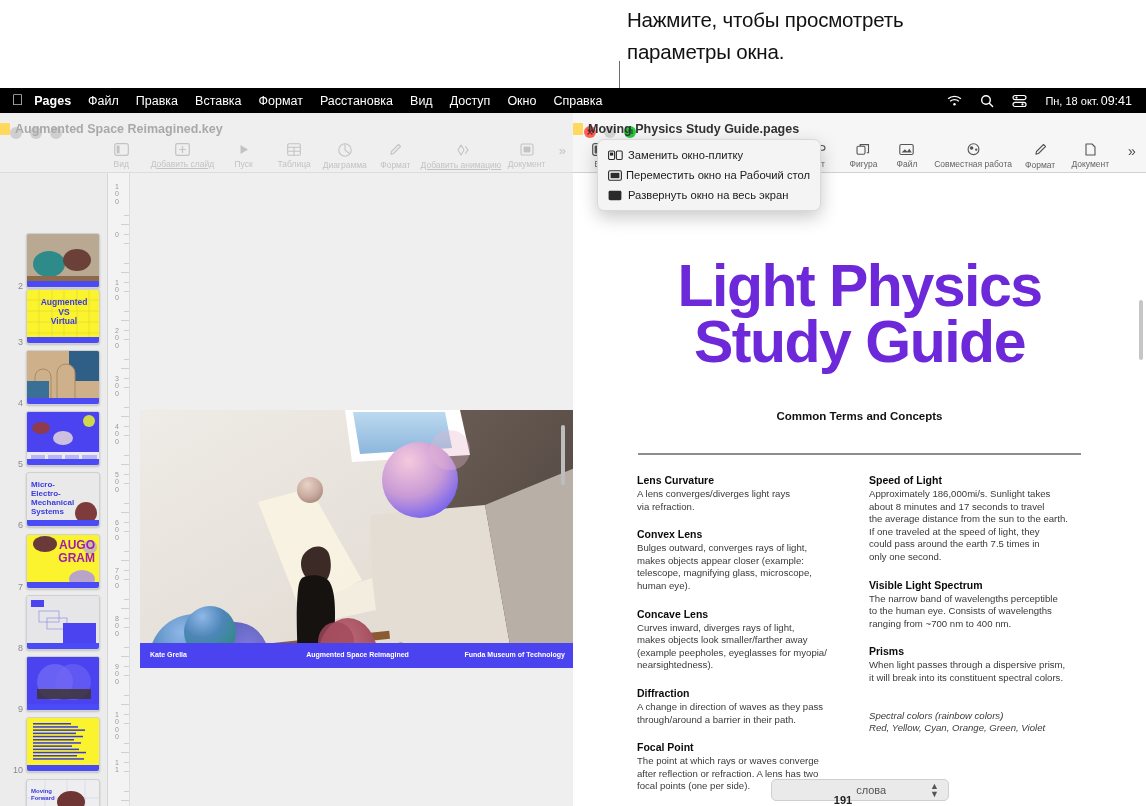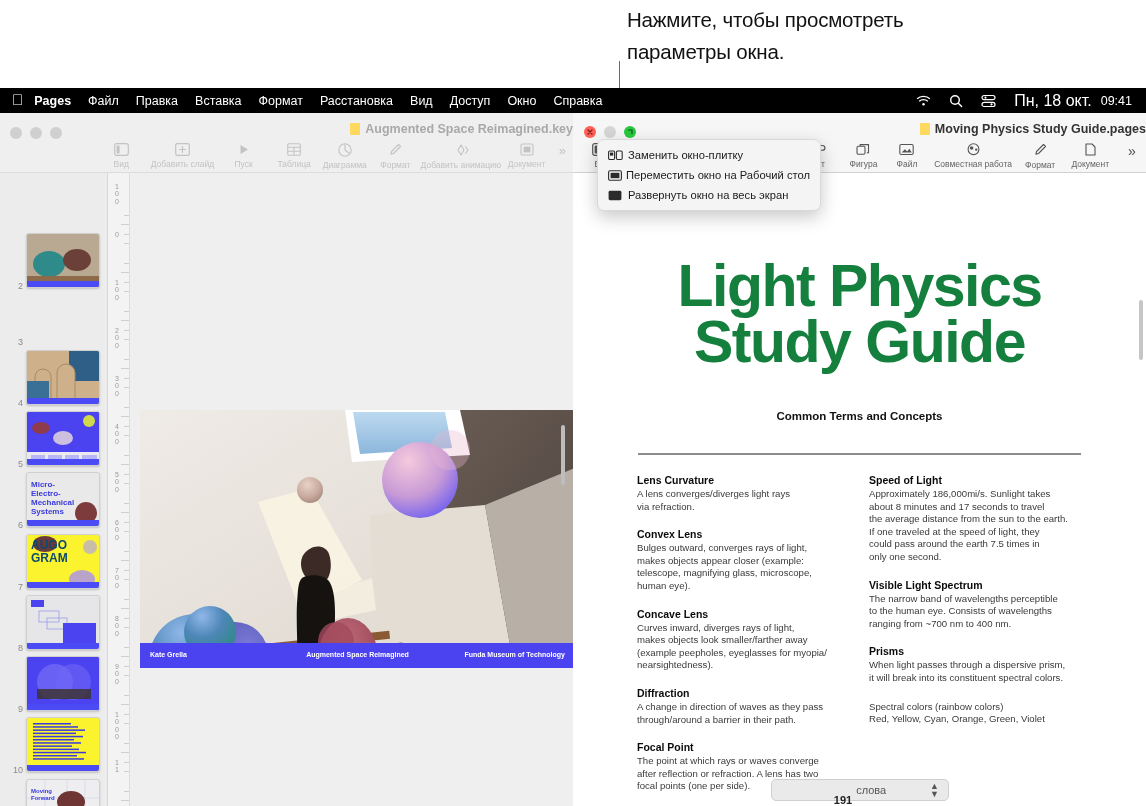--- a/index.html
+++ b/index.html
@@ -23,21 +23,21 @@
     position:absolute; left:0; top:88px; width:1146px; height:25px;
     background:#000000; color:#ffffff; display:flex; align-items:center;
     font-size:12.5px;
   }
   .menubar .apple{ margin:0 11px 0 12px; font-size:15px; line-height:1; position:relative; top:-1px;}
   .menubar .mi{ margin-right:17px; white-space:nowrap; }
   .menubar .mi.app{ font-weight:bold; }
   .menubar .spacer{ flex:1; }
   .menubar .ri{ margin-right:18px; display:flex; align-items:center; }
   .menubar .ri.time{ margin-right:14px; font-size:12.5px; }
-  .menubar .ri.date{ margin-right:9px; font-size:16px; }
+  .menubar .ri.date{ margin-right:2px; font-size:11px; }
 
   
   .win{ position:absolute; background:#ffffff; overflow:hidden; }
 
   
   #winL{ left:0; top:113px; width:573px; height:693px; }
   .titlebarL{
     position:absolute; left:0; top:0; width:573px; height:60px;
     background:#efefef; border-bottom:1px solid #dcdcdc;
   }
@@ -48,21 +48,21 @@
     font-size:12.5px; font-weight:bold; color:#a9a9a9;
   }
   .titleL .docicon{
     display:inline-block; width:10px; height:12px; background:#d9d9d9;
     border-radius:1px; vertical-align:-2px; margin-right:4px;
   }
   .toolbarL{ position:absolute; left:96px; top:30px; width:477px; height:30px; display:flex; align-items:flex-start;}
   .tbtnL{ width:62px; text-align:center; color:#c3c3c3; }
   .tbtnL .g{ font-size:13px; line-height:15px; display:block; }
   .tbtnL .l{ font-size:8.5px; line-height:11px; display:block; white-space:nowrap; }
-  .tbtnL.wide{ width:88px; }
+  .tbtnL.wide{ width:88px;text-decoration:underline; }
   .tbtnL.chev{ width:26px; font-size:14px; color:#c3c3c3; }
 
   .sidebarL{
     position:absolute; left:0; top:60px; width:108px; height:633px;
     background:#ececec; border-right:1px solid #d8d8d8; overflow:hidden;
   }
   .thumbrow{ position:absolute; left:0; width:108px; height:61px; }
   .thumbrow .num{
     position:absolute; left:3px; bottom:1px; width:20px; text-align:right;
     font-size:9px; color:#8a8a8a;
@@ -101,54 +101,54 @@
     position:absolute; left:0; top:0; width:573px; height:60px;
     background:#f6f6f6; border-bottom:1px solid #d2d2d2;
   }
   .trafficR{ position:absolute; left:11px; top:13px; display:flex; gap:8px; }
   .trafficR i{ width:12px; height:12px; border-radius:50%; display:block; position:relative; }
   .trafficR .c1{ background:#ff5f57; }
   .trafficR .c2{ background:#d6d6d6; }
   .trafficR .c3{ background:#28c840; }
   .trafficR i svg{ position:absolute; left:0; top:0; }
   .titleR{
-    position:absolute; left:0; top:9px; width:573px; text-align:right;
+    position:absolute; left:0; top:9px; width:573px; text-align:left;
     font-size:12.5px; font-weight:bold; color:#333;
   }
   .titleR .docicon{
     display:inline-block; width:10px; height:12px; background:#ffd95e;
     border-radius:1px; vertical-align:-2px; margin-right:5px;
   }
   .toolbarR{ position:absolute; left:6px; top:30px; width:567px; height:30px; display:flex; align-items:flex-start;}
   .tbtnR{ text-align:center; color:#646464; }
   .tbtnR .g{ font-size:14px; line-height:16px; display:block; color:#4a4a4a;}
   .tbtnR .l{ font-size:8.5px; line-height:11px; display:block; white-space:nowrap; }
 
   .pagearea{
     position:absolute; left:0; top:60px; width:573px; height:633px;
     background:#ffffff; overflow:hidden;
   }
   .doctitle{
     position:absolute; left:0; top:85px; width:573px; text-align:center;
-    color:#15803d; font-size:59px; font-weight:bold; line-height:0.95;
+    color:#6d28d9; font-size:59px; font-weight:bold; line-height:0.95;
     letter-spacing:-1.5px;
   }
   .docsub{
     position:absolute; left:0; top:237px; width:573px; text-align:center;
     font-size:11.5px; font-weight:bold; color:#111;
   }
   .docrule{ position:absolute; left:65px; top:280px; width:443px; height:1.5px; background:#8d8d8d; }
 
   .cols{ position:absolute; left:0; top:300px; width:573px; height:333px; }
   .col{ position:absolute; top:0; width:210px; }
   .colL{ left:64px; } .colR{ left:296px; }
   .blk{ margin-bottom:14px; }
   .blk h4{ font-size:10.5px; font-weight:bold; color:#0b0b0b; line-height:14px; margin-bottom:1px;}
   .blk p{ font-size:9.6px; color:#3a3a3a; line-height:12.6px; }
-  .blk p.tight{ margin-top:16px; }
+  .blk p.tight{ margin-top:25px;font-style:italic; }
 
   .wordcount{
     position:absolute; left:771px; top:779px; width:178px; height:22px;
     background:#eaeaea; border:1px solid #cfcfcf; border-radius:5px;
     display:flex; align-items:center; justify-content:center;
     font-size:11px; color:#222;
   }
   .wordcount b{ font-weight:bold; margin-right:4px;margin-top:20px; }
   .wordcount .stp{ position:absolute; right:9px; font-size:9px; color:#555; line-height:8px;}
   .scrollR{ position:absolute; left:1139px; top:300px; width:4px; height:60px; background:#c6c6c6; border-radius:2px;}
@@ -311,20 +311,31 @@
               <rect width="74" height="55" fill="#b9a993"></rect>
               <ellipse cx="22" cy="30" rx="16" ry="13" fill="#2f8a8a"></ellipse>
               <ellipse cx="50" cy="26" rx="14" ry="11" fill="#6a4038"></ellipse>
               <rect y="42" width="74" height="13" fill="#8c6a4a"></rect>
             </svg>
             <div class="bar"></div>
           </div>
         </div>
         <div class="thumbrow" style="top: 114px;">
           <div class="num">3</div>
+          <div class="thumb" style="background: rgb(250, 243, 46);">
+            <svg width="74" height="55" style="position:absolute;inset:0">
+              <g stroke="#e0d92a" stroke-width=".6">
+                <path d="M12 0v55M25 0v55M37 0v55M50 0v55M62 0v55M0 10h74M0 21h74M0 32h74M0 43h74"></path>
+              </g>
+            </svg>
+            <div style="position:absolute;left:0px;top:8px;width:74px;text-align:center;color:#3a3ae0;font-size:8.5px;line-height:9.520000000000001px;font-weight:bold;white-space:pre-line;">Augmented
+VS
+Virtual</div>
+            <div class="bar"></div>
+          </div>
         </div>
         <div class="thumbrow" style="top: 175px;">
           <div class="num">4</div>
           <div class="thumb" style="background: rgb(201, 169, 126);">
             <svg width="74" height="55" style="position:absolute;inset:0">
               <rect width="74" height="55" fill="#ceb08a"></rect>
               <rect x="42" width="32" height="30" fill="#2f5f86"></rect>
               <path d="M8 50V26a8 8 0 0116 0v24z" fill="#ceb08a" stroke="#a88a63"></path>
               <path d="M30 50V22a9 9 0 0118 0v28z" fill="#ceb08a" stroke="#a88a63"></path>
               <path d="M0 30h22v20H0z" fill="#3a6f96"></path>
@@ -365,21 +376,21 @@
           </div>
         </div>
         <div class="thumbrow" style="top: 359px;">
           <div class="num">7</div>
           <div class="thumb" style="background: rgb(250, 243, 46);">
             <svg width="74" height="55" style="position:absolute;inset:0">
               <ellipse cx="18" cy="9" rx="12" ry="8" fill="#6a3a3a"></ellipse>
               <ellipse cx="55" cy="44" rx="13" ry="9" fill="#b9a3c9"></ellipse>
               <circle cx="63" cy="12" r="7" fill="#c8bda8"></circle>
             </svg>
-            <div style="position:absolute;left:4px;top:4px;width:64px;text-align:left;color:#0c4a6e;font-size:12px;line-height:13.440000000000001px;font-weight:bold;white-space:pre-line;">AUGO
+            <div style="position:absolute;left:4px;top:4px;width:64px;text-align:right;color:#a21caf;font-size:12px;line-height:13.440000000000001px;font-weight:bold;white-space:pre-line;">AUGO
 GRAM</div>
             <div class="bar"></div>
           </div>
         </div>
         <div class="thumbrow" style="top: 420px;">
           <div class="num">8</div>
           <div class="thumb" style="background: rgb(230, 230, 232);">
             <svg width="74" height="55" style="position:absolute;inset:0">
               <rect width="74" height="55" fill="#e6e6e8"></rect>
               <rect x="4" y="4" width="13" height="7" fill="#4b42f0"></rect>

